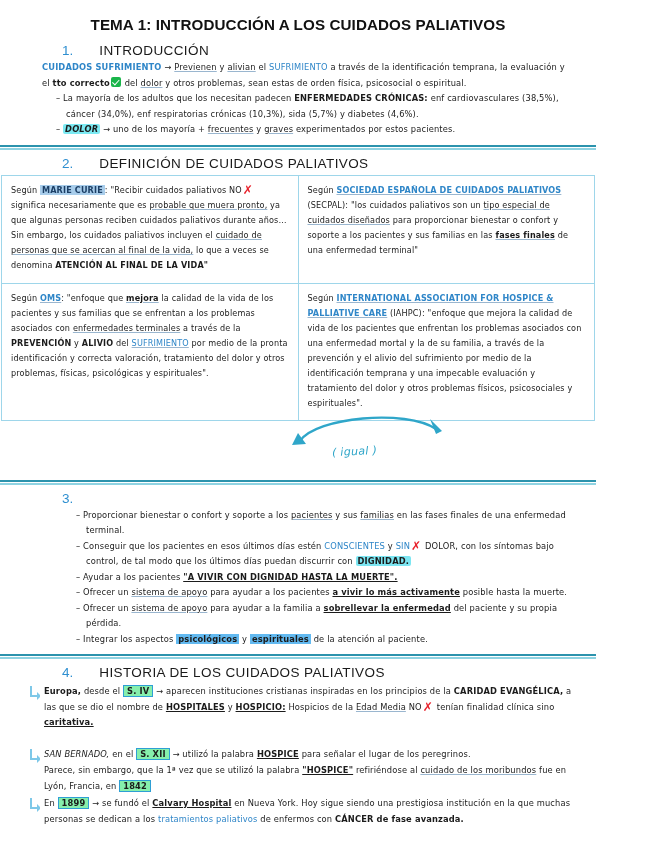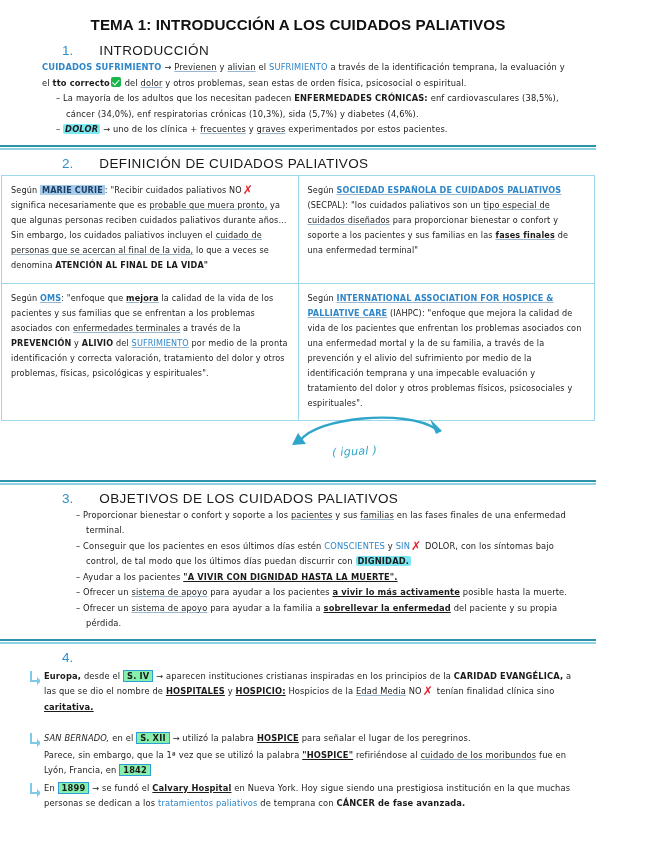--- a/index.html
+++ b/index.html
@@ -105,21 +105,21 @@
       <span>y otros problemas, sean estas de orden física, psicosocial o espiritual.</span>
     </p>
     <p class="li">
       –&nbsp;<span>La mayoría de los adultos que los necesitan padecen</span>
       <b>ENFERMEDADES CRÓNICAS:</b>
       <span>enf cardiovasculares (38,5%), cáncer (34,0%), enf respiratorias crónicas (10,3%), sida (5,7%) y diabetes (4,6%).</span>
     </p>
     <p class="li">
       –&nbsp;<span class="hl-cyan">DOLOR</span>
       <span>→</span>
-      <span>uno de los clínica +</span>
+      <span>uno de los mayoría +</span>
       <span class="u">frecuentes</span>
       <span>y</span>
       <span class="u">graves</span>
       <span>experimentados por estos pacientes.</span>
     </p>
   </div>
 
   <div class="rule">
     <div class="r1"></div>
       <div class="r2"></div>
@@ -198,21 +198,20 @@
   </div>
 
   <div class="rule">
     <div class="r1"></div>
       <div class="r2"></div>
       <div class="r3"></div>
   </div>
 
   <div class="sec-head">
     <span class="sec-num">3.</span>
-    <span class="sec-title">OBJETIVOS DE LOS CUIDADOS PALIATIVOS</span>
   </div>
 
   <div class="blk hw" style="padding-left:62px;">
     <p class="li">
       –&nbsp;<span>Proporcionar bienestar o confort y soporte a los</span>
       <span class="u">pacientes</span>
       <span>y sus</span>
       <span class="u">familias</span>
       <span>en las fases finales de una enfermedad terminal.</span>
     </p>
@@ -235,30 +234,38 @@
       <span class="ub">a vivir lo más activamente</span>
       <span>posible hasta la muerte.</span>
     </p>
     <p class="li">
       –&nbsp;<span>Ofrecer un</span>
       <span class="u">sistema de apoyo</span>
       <span>para ayudar a la familia a</span>
       <span class="ub">sobrellevar la enfermedad</span>
       <span>del paciente y su propia pérdida.</span>
     </p>
+    <p class="li">
+      –&nbsp;<span>Integrar los aspectos</span>
+      <span class="hl-blue2">psicológicos</span>
+      <span>y</span>
+      <span class="hl-blue2">espirituales</span>
+      <span>de la atención al paciente.</span>
+    </p>
   </div>
 
   <div class="rule">
     <div class="r1"></div>
       <div class="r2"></div>
       <div class="r3"></div>
   </div>
 
   <div class="sec-head">
     <span class="sec-num">4.</span>
+    <span class="sec-title">HISTORIA DE LOS CUIDADOS PALIATIVOS</span>
   </div>
 
   <div class="hw" style="padding:2px 18px 0 28px;">
 
     <div class="hookline">
       <div class="hook">
         <svg width="12" height="16">
             <path d="M3,1 L3,11 L11,11" stroke="#7ec8e8" stroke-width="2" fill="none"></path>
             <polygon points="9,7 13,11 9,15" fill="#7ec8e8"></polygon>
           </svg>
@@ -318,20 +325,20 @@
           </svg>
       </div>
       <div class="hookbody">
         <span>En</span>
         <span class="boxed">1899</span>
         <span>→</span>
         <span>se fundó el</span>
         <span class="ub">Calvary Hospital</span>
         <span>en Nueva York. Hoy sigue siendo una prestigiosa institución en la que muchas personas se dedican a los</span>
         <span class="blue">tratamientos paliativos</span>
-        <span>de temprana con</span>
+        <span>de enfermos con</span>
         <b>CÁNCER de fase avanzada.</b>
       </div>
     </div>
 
   </div>
 
 </div>
 
 </body></html>

